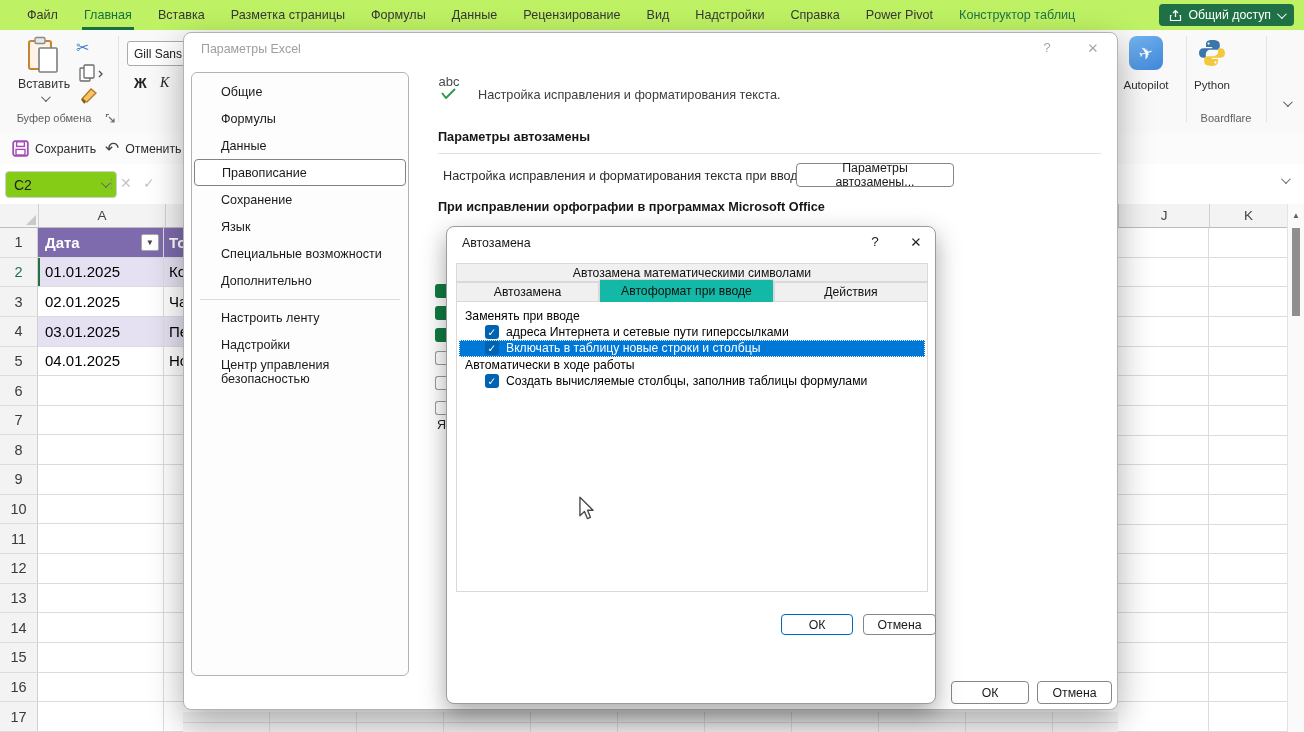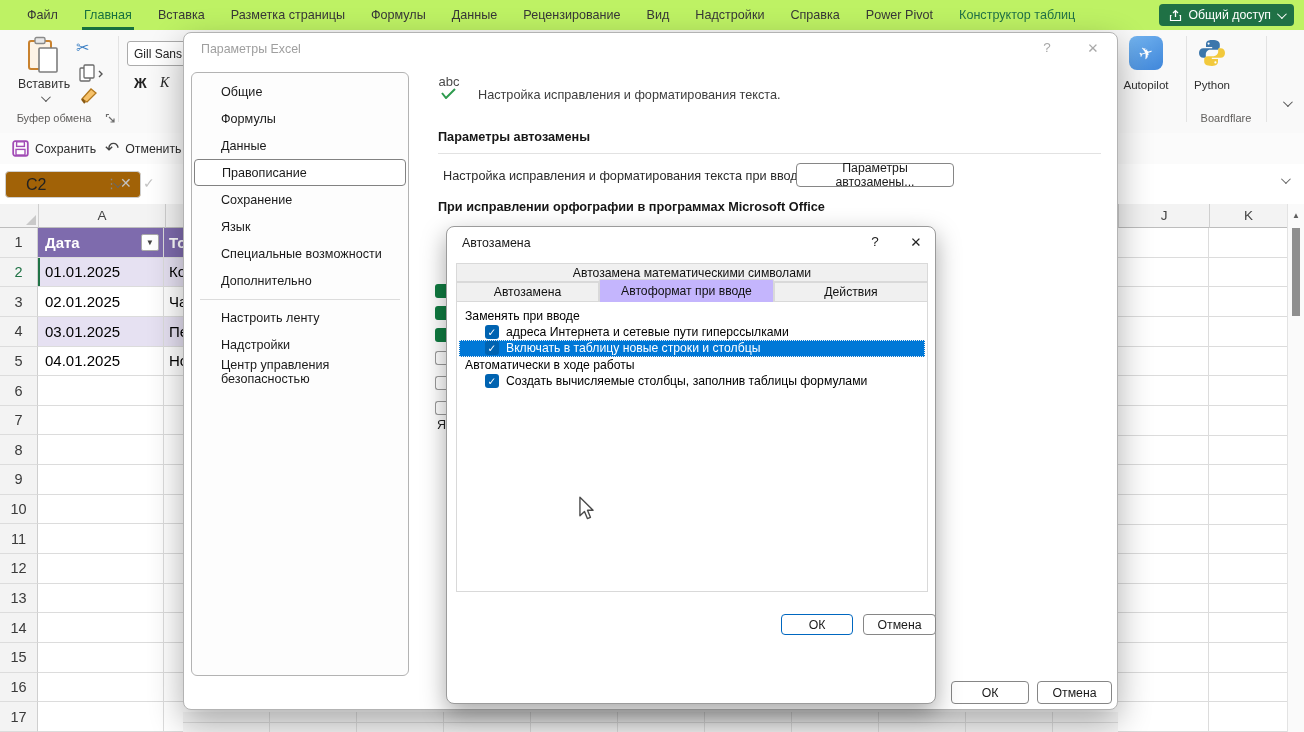--- a/index.html
+++ b/index.html
@@ -29,22 +29,22 @@
   .ital-b{position:absolute;left:160px;top:45px;font-style:italic;font-family:"Liberation Serif",serif;font-size:14px;color:#222;}
   .addin{position:absolute;top:6px;width:64px;text-align:center;}
   .addin .aicon{width:34px;height:34px;border-radius:8px;margin:0 auto;display:flex;align-items:center;justify-content:center;}
   .addin .alabel{font-size:11.6px;color:#303030;margin-top:8px;}
   .ico-autopilot{background:linear-gradient(145deg,#74b5f0,#3f86da);color:#fff;font-size:17px;}
 
   
   .qa{position:absolute;left:0;top:133px;width:100%;height:31px;background:#fbfbfb;border-bottom:1px solid #e6e6e6;}
   .qa-item{position:absolute;top:0;height:31px;display:flex;align-items:center;gap:6px;font-size:12.3px;color:#2c2c2c;}
   .fbar{position:absolute;left:0;top:164px;width:100%;height:40px;background:#fff;border-bottom:1px solid #e3e3e3;}
-  .namebox{position:absolute;left:5px;top:7px;width:94px;height:25px;border:1px solid #cfcfcf;border-radius:4px;background:#a16207;
-           display:flex;align-items:center;font-size:16px;color:#222;padding:0 20px;justify-content:space-between;}
+  .namebox{position:absolute;left:5px;top:7px;width:94px;height:25px;border:1px solid #cfcfcf;border-radius:4px;background:#84cc16;
+           display:flex;align-items:center;font-size:14px;color:#222;padding:0 8px;justify-content:space-between;}
   .fx-gray{color:#c3c3c3;font-size:14px;}
   .dots{color:#8a8a8a;font-size:13px;}
 
   
   .sheetL{position:absolute;left:0;top:204px;width:183px;height:528px;}
   .colhdr{display:flex;height:24px;}
   .hcell{background:#f3f3f3;border-right:1px solid #cfcfcf;border-bottom:1px solid #bdbdbd;color:#444;font-size:13.5px;
          display:flex;align-items:center;justify-content:center;position:relative;}
   .corner{width:38px;}
   .corner::after{content:"";position:absolute;right:2px;bottom:2px;border-left:10px solid transparent;border-bottom:10px solid #c9c9c9;}
@@ -95,21 +95,21 @@
   .peek-gray{background:#fff;border:1px solid #9a9a9a;border-right:none;box-sizing:border-box;}
   .peek-txt{position:absolute;left:253px;font-size:12.6px;color:#222;}
 
   
   .ac-dlg{position:absolute;left:446px;top:226px;width:490px;height:478px;background:#fff;border:1px solid #9b9b9b;
           border-radius:8px;box-shadow:0 9px 24px rgba(0,0,0,.35);z-index:10;box-sizing:border-box;}
   .ac-title{position:absolute;left:15px;top:9px;font-size:12.4px;color:#191919;}
   .ac-cap{position:absolute;top:7px;width:22px;text-align:center;font-size:13.5px;color:#222;}
   .ac-tab{position:absolute;background:#f0f0f0;border:1px solid #d9d9d9;box-sizing:border-box;display:flex;
           align-items:center;justify-content:center;font-size:12.2px;color:#111;}
-  .ac-tab.active{background:#c4b5fd;border-bottom:none;z-index:2;border-radius:2px 2px 0 0;}
+  .ac-tab.active{background:#14b8a6;border-bottom:none;z-index:2;border-radius:2px 2px 0 0;}
   .ac-pane{position:absolute;left:9px;top:74px;width:472px;height:291px;border:1px solid #d9d9d9;background:#fff;box-sizing:border-box;}
   .ac-rows{position:absolute;left:2px;top:6px;width:466px;}
   .ac-row{display:flex;align-items:center;height:16.2px;padding-left:26px;font-size:12.2px;color:#000;box-sizing:border-box;}
   .ac-row.is-label{padding-left:6px;}
   .cb{width:14px;height:14px;flex:0 0 14px;background:var(--checkbox-blue,#0063b1);border-radius:3px;margin-right:7px;
       color:#fff;font-size:10.5px;line-height:14px;text-align:center;}
   .ac-row.highlight{background:var(--selection-blue,#0078d7);color:#fff;outline:1px dotted #f0f0f0;outline-offset:-1px;}
   .ac-ok{position:absolute;left:334px;top:387px;width:72px;height:21px;border:1.6px solid #0067c0;border-radius:4px;}
   .ac-cancel{position:absolute;left:416px;top:387px;width:73px;height:21px;}
   .opt-ok{position:absolute;left:767px;top:648px;width:78px;height:23px;}

